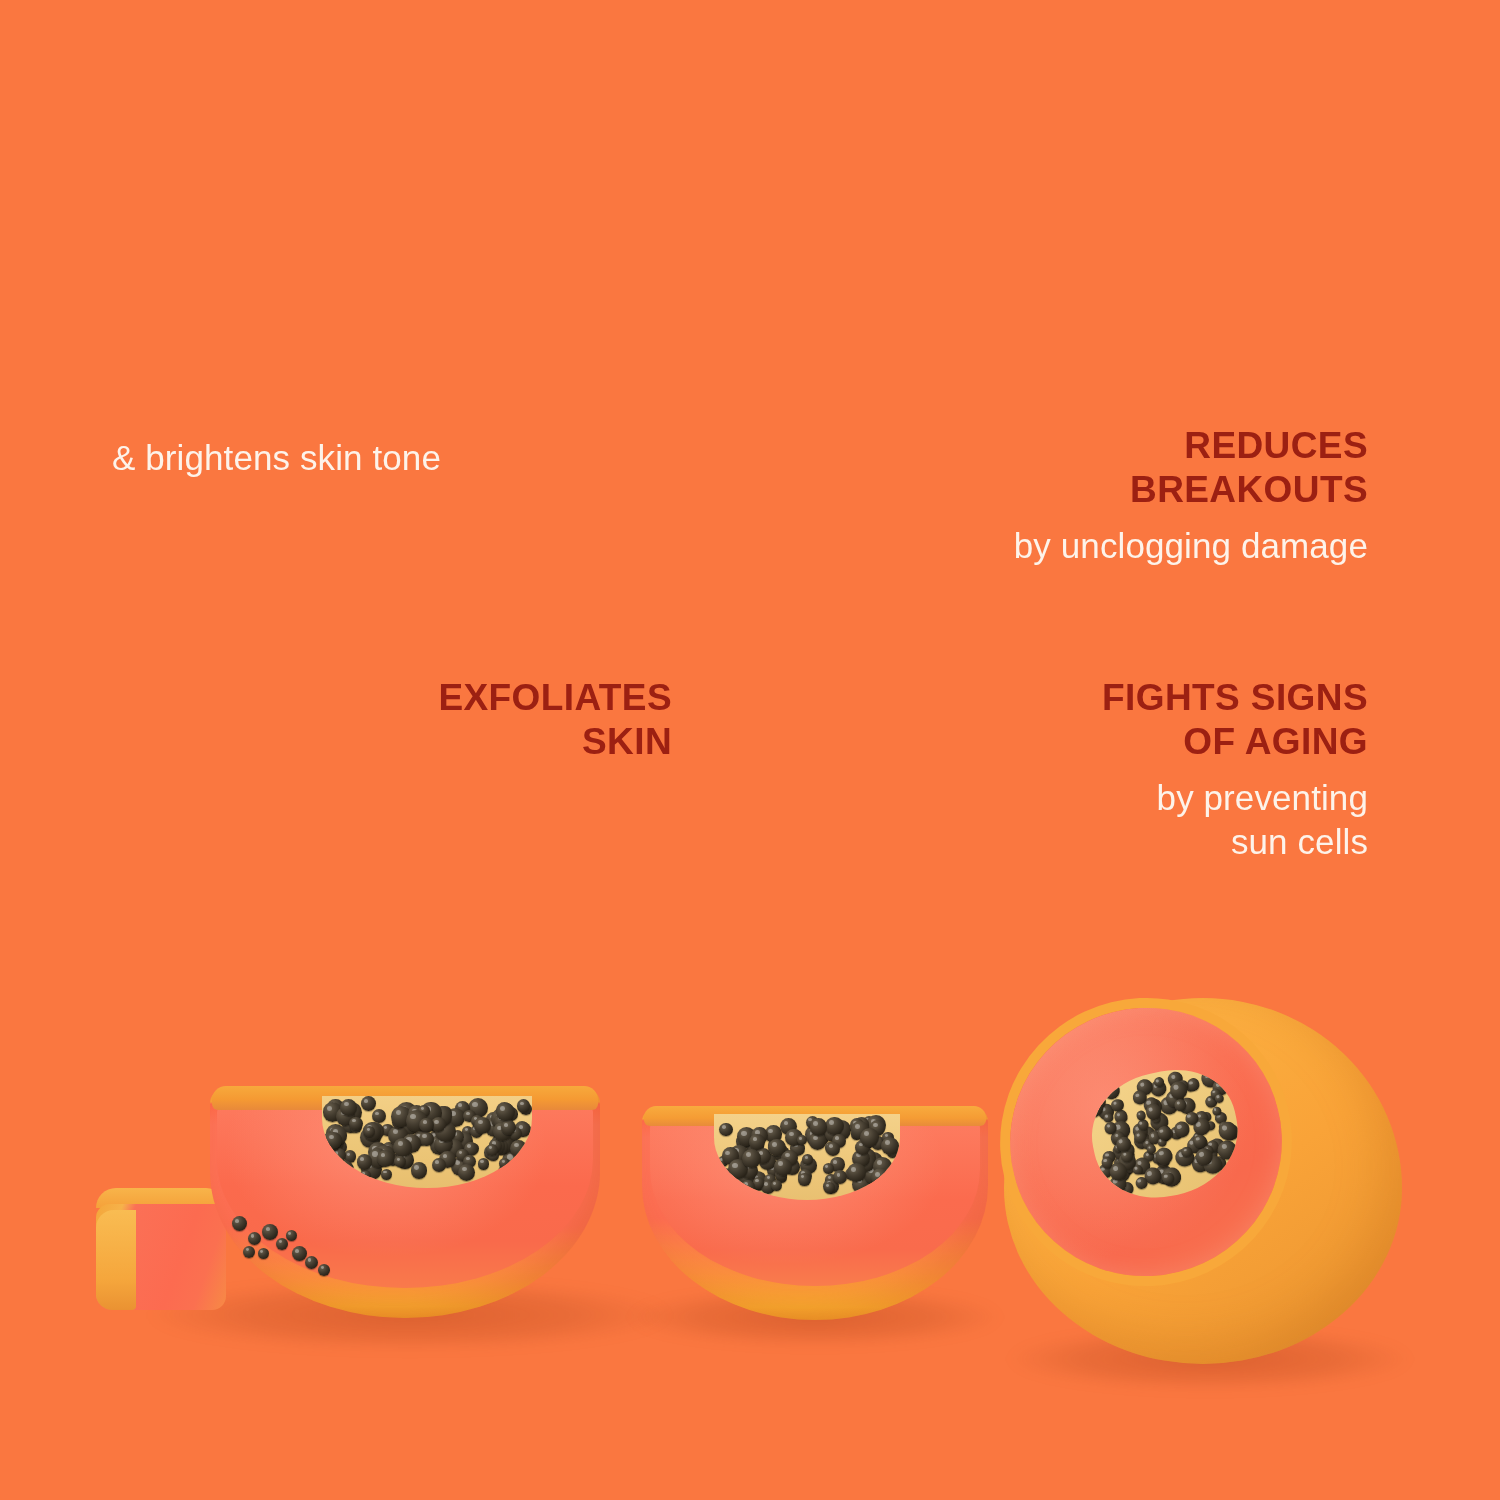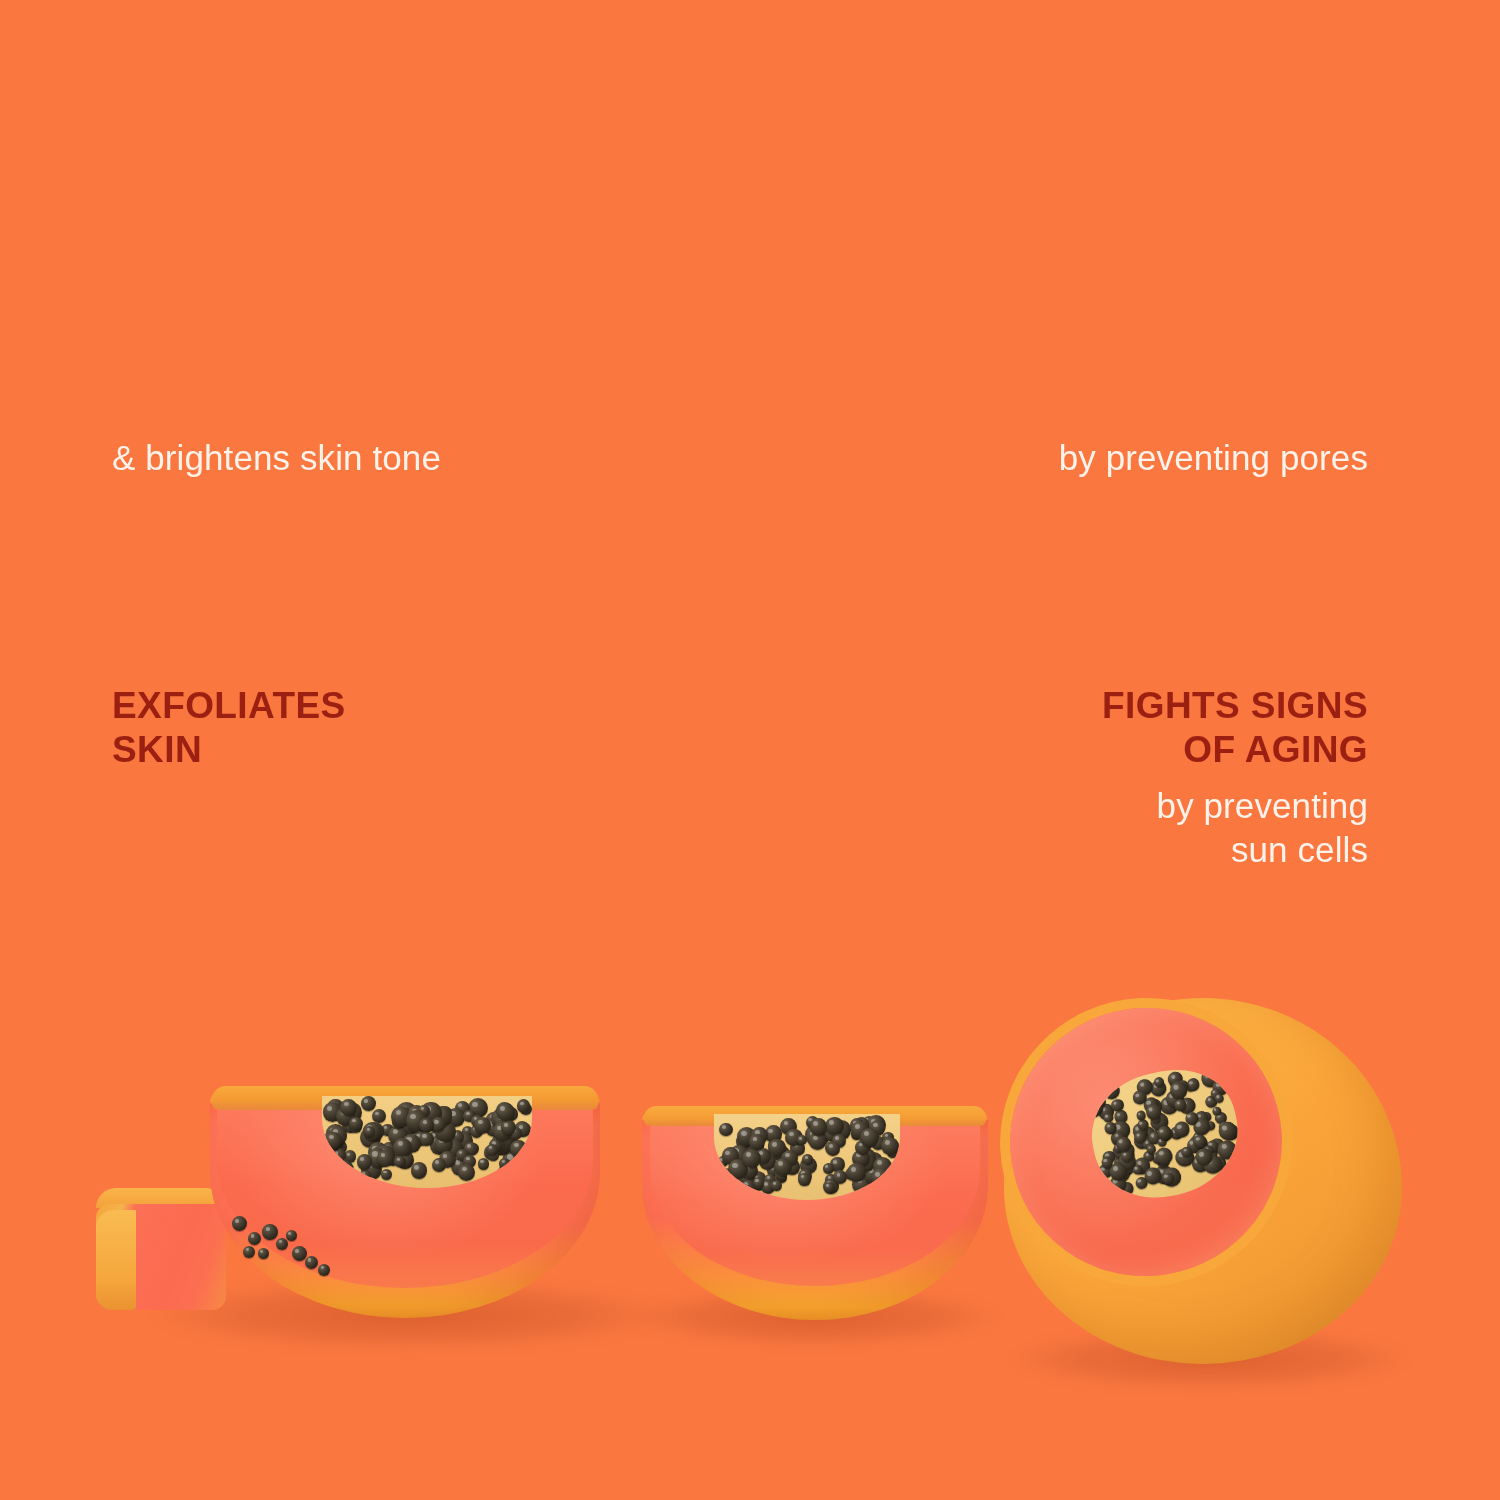--- a/index.html
+++ b/index.html
@@ -49,21 +49,21 @@
     width: 1500px;
     height: 500px;
   }
   .benefit {
     position: absolute;
     width: 560px;
   }
   .benefit.col-left  { left: 112px;  text-align: left; }
   .benefit.col-right { left: 808px;  text-align: right; width: 560px; }
   .benefit.row-1 { top: 0px; }
-  .benefit.row-2 { top: 260px; }
+  .benefit.row-2 { top: 252px; text-align: right; }
 
   .benefit-head {
     color: #9c2012;
     font-weight: 700;
     font-size: 37px;
     line-height: 44px;
     letter-spacing: 0.4px;
     margin: 0;
     text-transform: uppercase;
     white-space: pre-line;
@@ -265,21 +265,23 @@
 <div class="poster">
 
 
   <div class="benefits">
 
     <div class="benefit col-left row-1">
       <div class="benefit-sub">&amp; brightens skin tone</div>
     </div>
 
     <div class="benefit col-right row-1">
-      <div class="benefit-sub">by preventing pores</div>
+      <div class="benefit-head">REDUCES
+BREAKOUTS</div>
+      <div class="benefit-sub">by unclogging damage</div>
     </div>
 
     <div class="benefit col-left row-2">
       <div class="benefit-head">EXFOLIATES
 SKIN</div>
     </div>
 
     <div class="benefit col-right row-2">
       <div class="benefit-head">FIGHTS SIGNS
 OF AGING</div>

